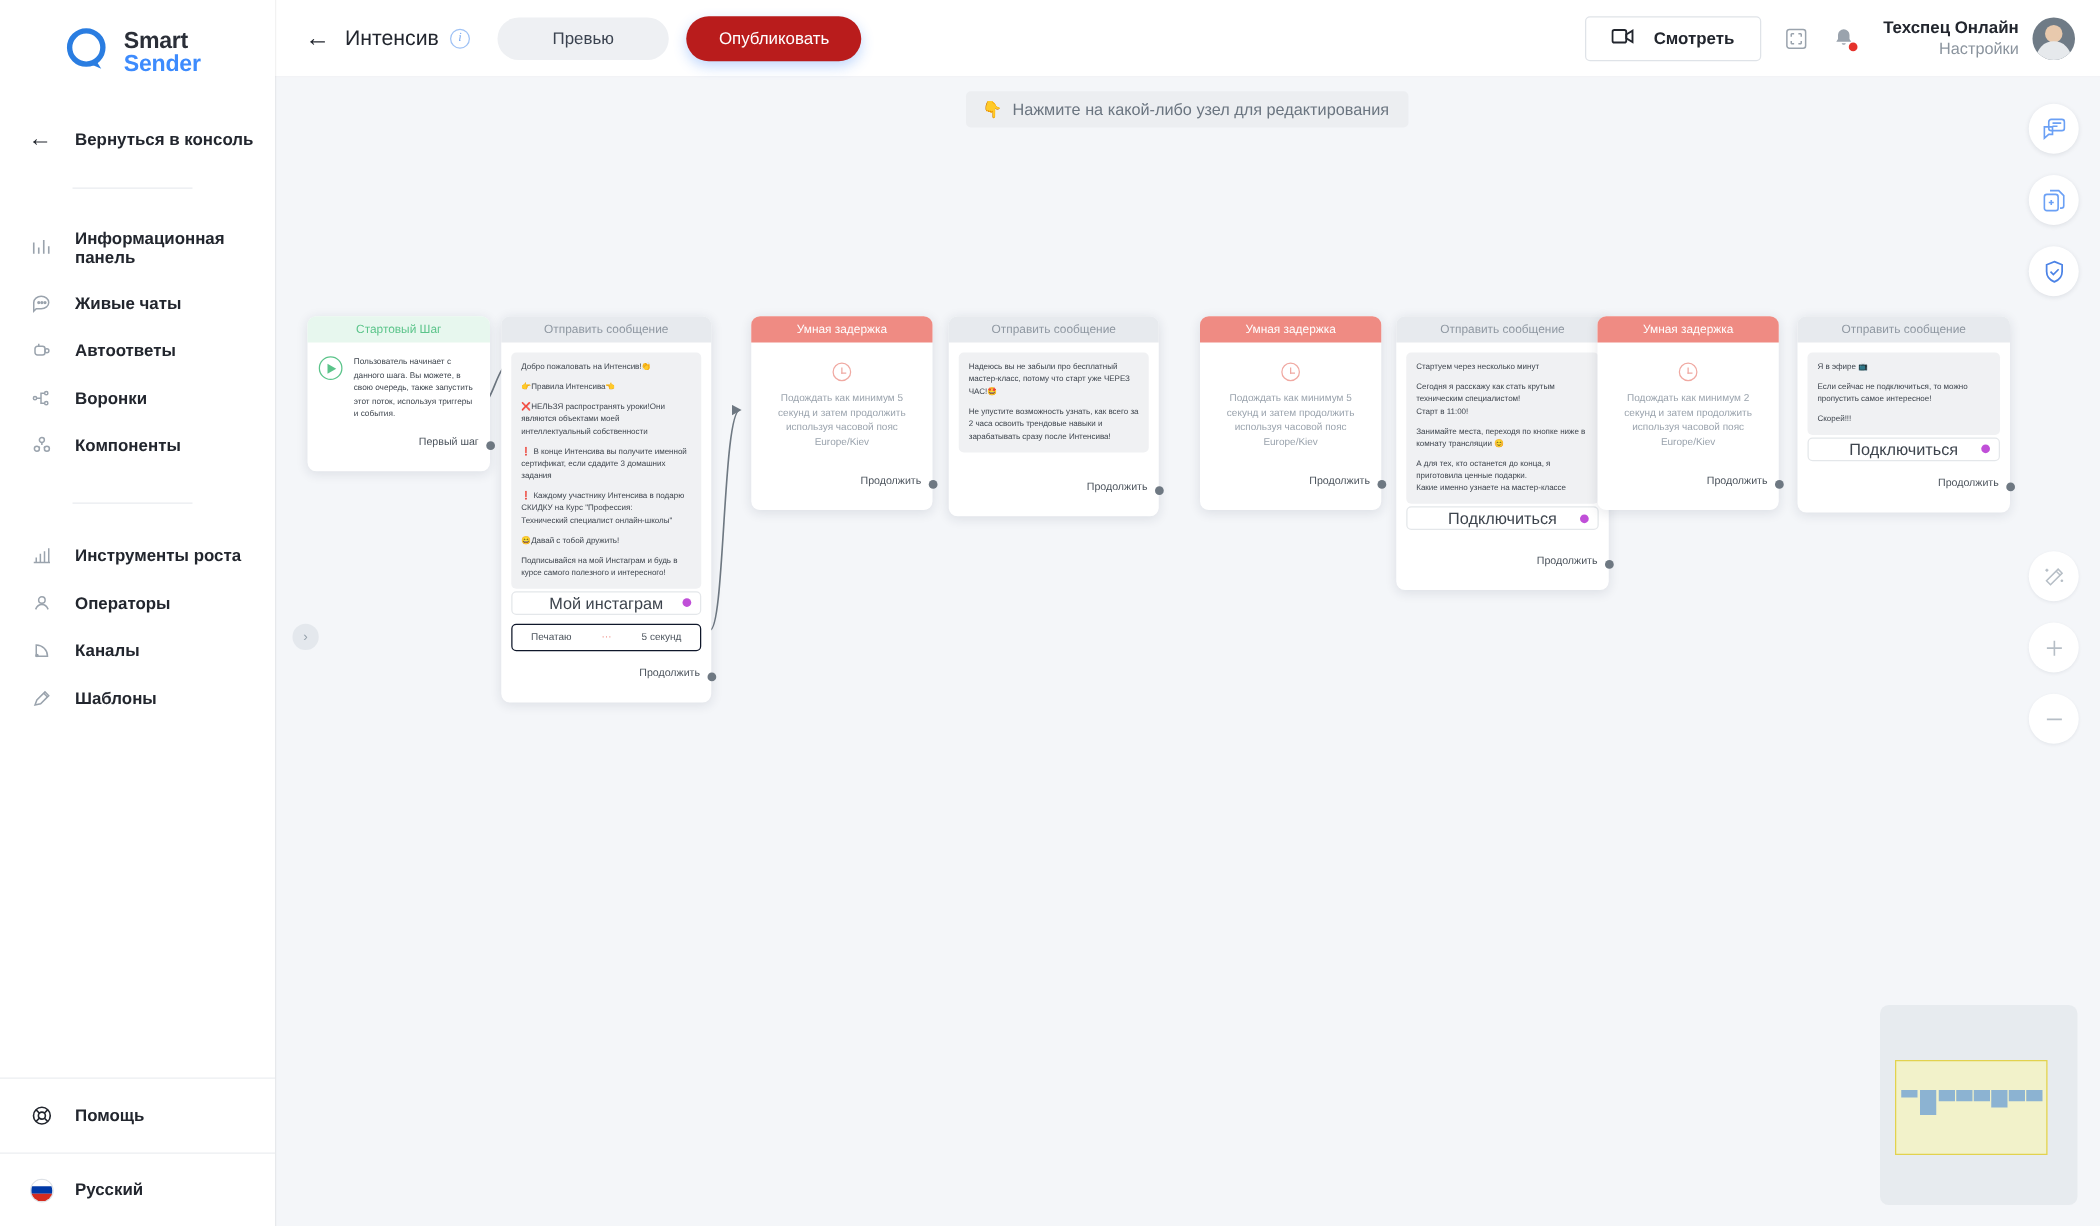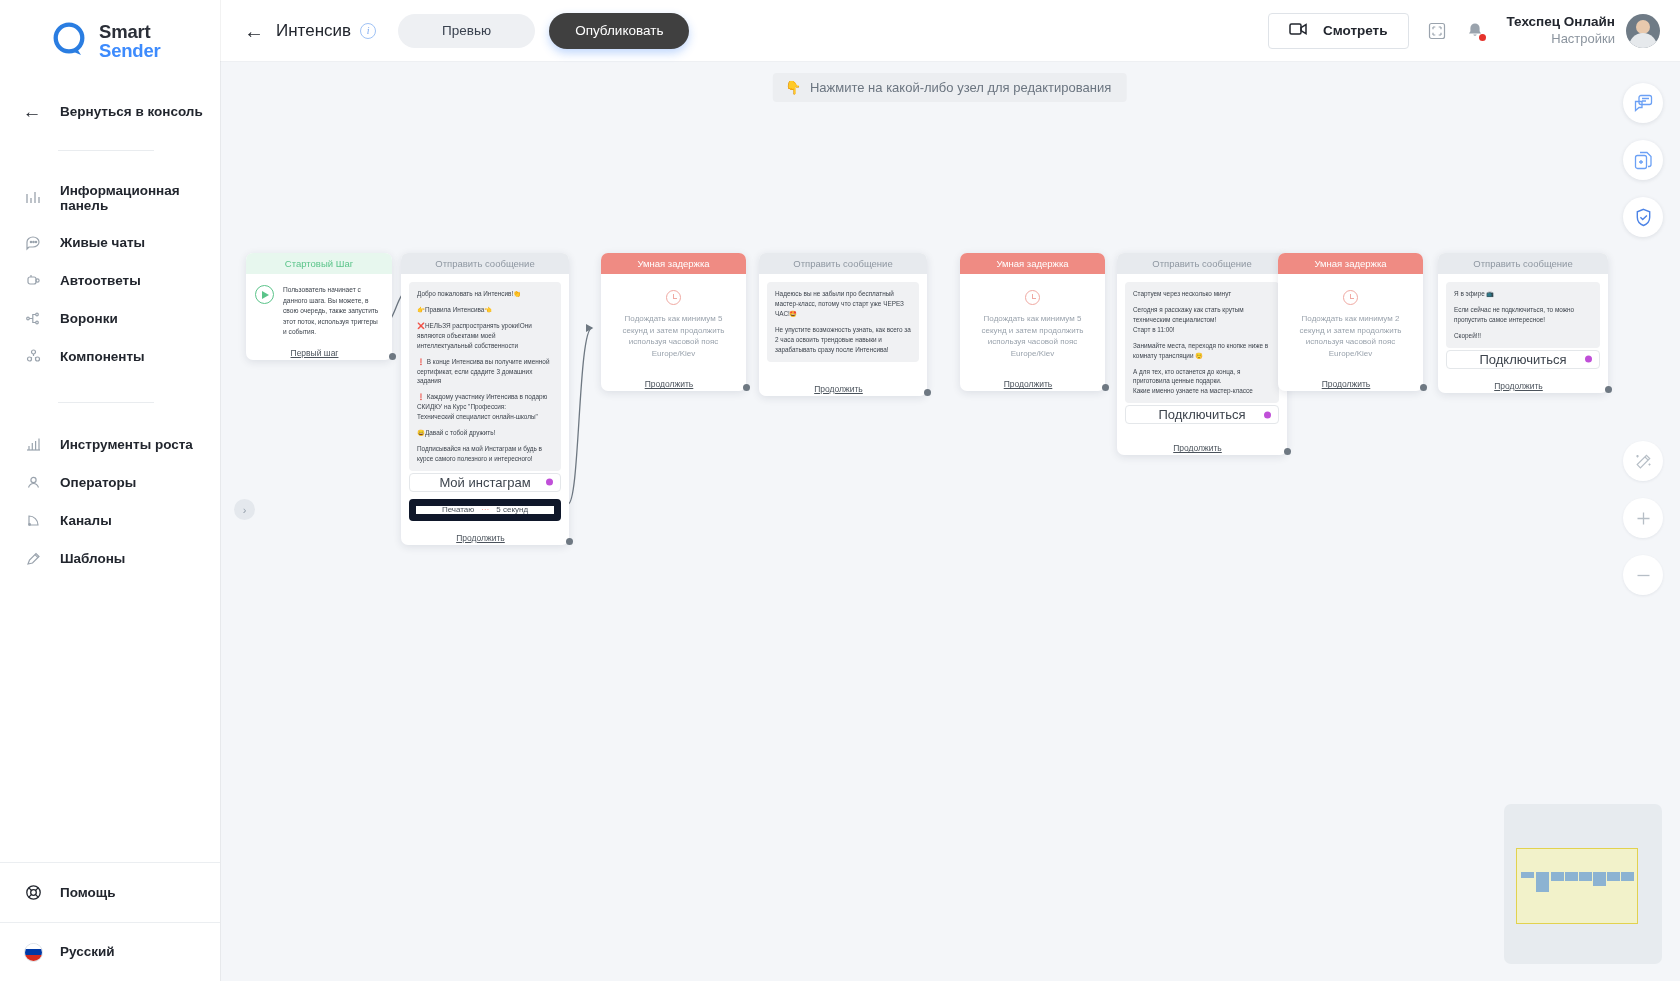--- a/index.html
+++ b/index.html
@@ -70,21 +70,21 @@
     color: #7aa8f0; font-size: 10px; font-style: italic; font-family: "Liberation Serif", serif;
     display: flex; align-items: center; justify-content: center; cursor: pointer;
     margin-right: 22px;
   }
   .btn-preview {
     background: #eef0f3; color: #3b4350; border: none; border-radius: 20px;
     height: 34px; padding: 0 44px; font-size: 13.5px; cursor: pointer;
     font-family: inherit; margin-right: 14px;
   }
   .btn-publish {
-    background: #404040; color: #fff; border: none; border-radius: 20px;
+    background: #b91c1c; color: #fff; border: none; border-radius: 20px;
     height: 36px; padding: 0 26px; font-size: 13.5px; cursor: pointer;
     font-family: inherit; box-shadow: 0 4px 10px rgba(59,130,246,0.32);
   }
   .tb-right { margin-left: auto; display: flex; align-items: center; gap: 18px; }
   .btn-watch {
     display: flex; align-items: center; gap: 14px;
     border: 1px solid #dfe3e8; border-radius: 4px; height: 36px; padding: 0 20px;
     background: #fff; cursor: pointer; font-size: 13.5px; font-weight: bold; color: #22262e;
     font-family: inherit;
   }
@@ -144,37 +144,37 @@
   .node-body { padding: 8px 8px 6px 8px; position: relative; }
   .bubble { background: #f0f1f3; border-radius: 4px; padding: 7px 8px; font-size: 6.4px;
     color: #3d444d; line-height: 1.55; }
   .bubble p { margin: 0 0 6px 0; }
   .bubble p:last-child { margin-bottom: 0; }
   .btn-row { border: 1px solid #e4e7ea; border-radius: 4px; height: 19px; display:flex;
     align-items:center; justify-content:center; position: relative; font-size: 13px; color: #3d444d;
     background:#fff; margin-top: 2px; }
   .btn-dot { position: absolute; right: 7px; top: 50%; transform: translateY(-50%);
     width: 7px; height: 7px; border-radius: 50%; background: #c04fd8; }
-  .continue { text-align: center; font-size: 8.5px; color: #4b535c; padding: 6px 9px 2px 0; position: relative; text-decoration: underline;}
+  .continue { text-align: right; font-size: 8.5px; color: #4b535c; padding: 6px 9px 19px 0; position: relative;}
   .out-dot { position: absolute; width: 7px; height: 7px; border-radius: 50%; background: #6e7882;
      right: -3.5px; }
   .delay-body { padding: 16px 10px 6px; text-align: center; }
   .clock { width: 15px; height: 15px; border-radius: 50%; border: 1px solid #f0a9a2; margin: 0 auto 8px;
     position: relative; }
   .clock:before { content:""; position:absolute; left: 6px; top: 3px; width:1px; height:5px; background:#f0a9a2;}
   .clock:after { content:""; position:absolute; left: 6px; top: 7px; width:4px; height:1px; background:#f0a9a2;}
   .delay-txt { font-size: 8px; color: #9aa3ad; line-height: 1.45; }
   .start-body { display:flex; gap: 9px; padding: 11px 9px 4px; }
   .play { width: 19px; height: 19px; border-radius: 50%; border: 1.6px solid #5bc48a;
     flex: 0 0 19px; position: relative; }
   .play:after { content:""; position:absolute; left: 6px; top: 4.5px;
     border-left: 7px solid #5bc48a; border-top: 4.5px solid transparent; border-bottom: 4.5px solid transparent;}
   .start-txt { font-size: 6.6px; color: #3d444d; line-height: 1.6; }
-  .typing { border:7px solid #0f172a; border-radius:4px; height: 22px; display:flex;
-    align-items:center; justify-content:center; gap:7px; font-size: 8px; color:#4b535c; margin-top:7px;}
+  .typing { border:1px solid #0f172a; border-radius:4px; height: 22px; display:flex;
+    align-items:center; justify-content:center; gap:24px; font-size: 8px; color:#4b535c; margin-top:7px;}
   svg.edge { position: absolute; left: 0; top: 0; overflow: visible; pointer-events: none; }
 </style>
 </head>
 <body>
 
 <div class="app">
 
   <aside class="sidebar">
     <div class="logo-row">
       <div class="logo-mark">

